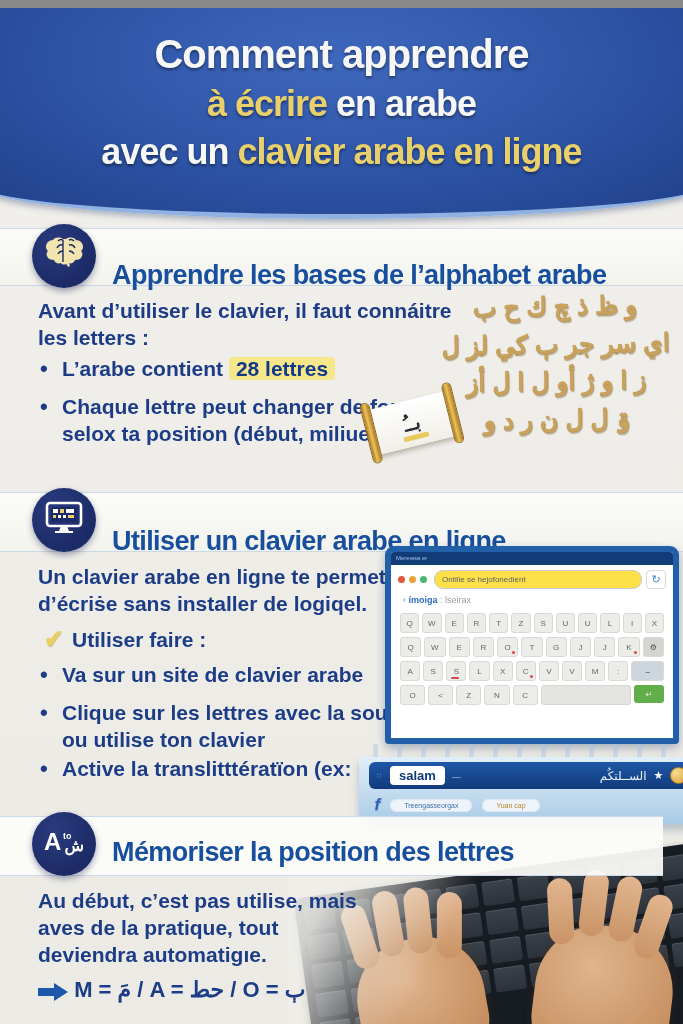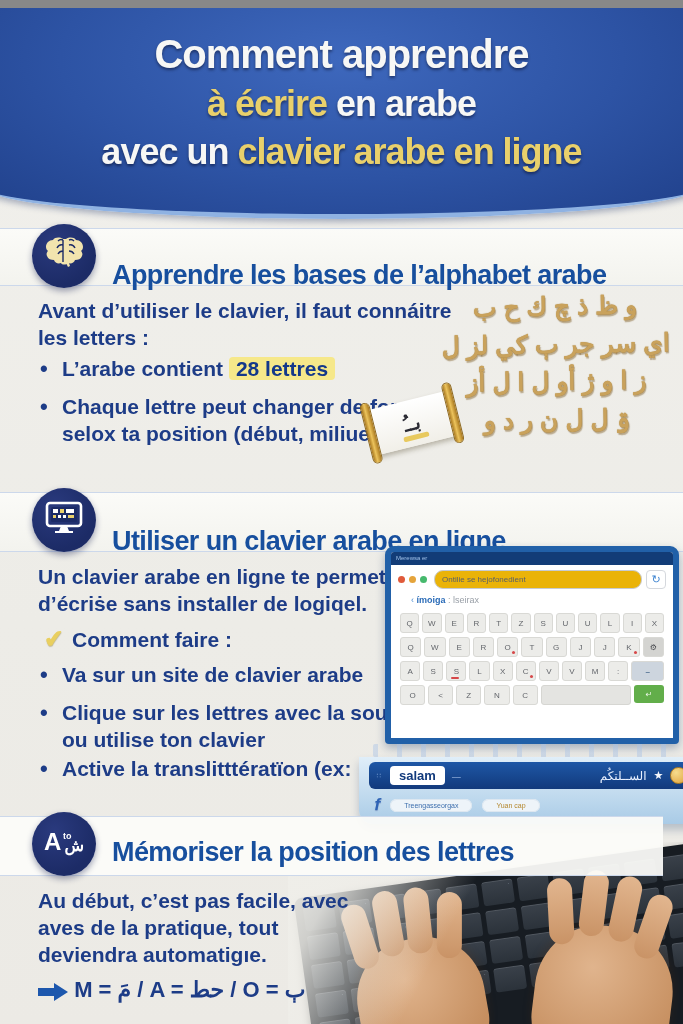--- a/index.html
+++ b/index.html
@@ -48,24 +48,24 @@
 
   
   .laptop{position:absolute;right:4px;top:62px;width:294px;}
   .lscreen{box-sizing:border-box;width:294px;height:198px;border:6px solid #2160a8;border-radius:9px 9px 4px 4px;
      background:#fff;overflow:hidden;box-shadow:0 4px 10px rgba(30,60,110,.35);}
   .ltitle{height:13px;background:#123c77;color:#9fc0e8;font-size:6px;line-height:13px;padding-left:5px;overflow:hidden;}
   .btoolbar{display:flex;align-items:center;gap:4px;padding:5px 7px 3px;}
   .dot{width:7px;height:7px;border-radius:50%;}
   .d1{background:#e05a3a;} .d2{background:#e5a43b;} .d3{background:#46b96d;}
   .addr{flex:1;height:17px;border:1px solid #c7cbd2;border-radius:9px;font-size:8px;color:#5a6068;
-        line-height:17px;padding:0 7px;margin-left:3px;white-space:nowrap;overflow:hidden;background:#eab308;}
+        line-height:17px;padding:0 7px;margin-left:3px;white-space:nowrap;overflow:hidden;background:#fde047;}
   .refresh{width:18px;height:17px;border:1px solid #d5d8dd;border-radius:4px;color:#3b82d0;font-size:11px;
         line-height:16px;text-align:center;}
-  .crumb{font-size:9px;padding:3px 20px 2px;color:#9aa0a8;}
+  .crumb{font-size:9px;padding:3px 12px 2px;color:#9aa0a8;}
   .crumb .lt{color:#4a8bd0;} .crumb .bw{color:#2b6cb8;font-weight:bold;}
   .vkb{padding:6px 9px 2px;}
   .vrow{display:flex;gap:3px;margin-bottom:4px;}
   .vkey{flex:1;height:18px;background:#ecece9;border:1px solid #d9d9d5;border-radius:3px;color:#63666b;
         font-size:8px;display:flex;align-items:center;justify-content:center;position:relative;}
   .krow2 .vkey:last-child{background:#d4d4d1;color:#4d4f53;}
   .krow3 .vkey:last-child{flex:1.7;background:#cdd5de;color:#47688c;font-weight:bold;}
   .krow2 .vkey:nth-child(5)::after,.krow3 .vkey:nth-child(6)::after,.krow2 .vkey:nth-child(10)::after{
         content:"";position:absolute;right:2px;bottom:2px;width:3px;height:3px;border-radius:50%;background:#d6484a;}
   .krow3 .vkey:nth-child(3)::after{content:"";position:absolute;left:4px;bottom:1px;width:8px;height:2px;background:#d6484a;border-radius:1px;}
@@ -181,21 +181,21 @@
       </span>
     </div>
     <h2 class="sec-title" style="top:20px;">Utiliser un clavier arabe en ligne</h2>
 
     <div class="body-txt" style="position:absolute;left:38px;top:80px;">
       <div>Un clavier arabe en ligne te permet</div>
       <div>d’écriṡe sans installer de logiqel.</div>
     </div>
 
     <div class="body-txt" style="position:absolute;left:44px;top:140px;">
-      <span class="check">✔</span><span class="b">Comment</span><span> faire :</span>
+      <span class="check">✔</span><span class="b">Utiliser</span><span> faire :</span>
     </div>
 
     <div class="body-txt bullet" style="position:absolute;left:38px;top:178px;text-align:right;">
       <span>Va sur un </span><span class="b">site</span><span> de clavier arabe</span>
     </div>
 
     <div class="body-txt bullet" style="position:absolute;left:38px;top:216px;">
       <div><span>Clique sur les </span><span class="b">lettres</span><span> avec la souris</span></div>
       <div>ou utilise ton clavier</div>
     </div>
@@ -362,21 +362,21 @@
     <div class="badge" style="top:4px;">
       <span class="ato">
         <span class="A">A</span>
         <span class="to">to</span>
         <span class="gl">ش</span>
       </span>
     </div>
     <h2 class="sec-title" style="top:7px;">Mémoriser la position des lettres</h2>
 
     <div class="body-txt" style="position:absolute;left:38px;top:80px;z-index:3;">
-      <div>Au début, c’est pas facile, avec</div>
+      <div>Au début, c’est pas utilise, mais</div>
       <div>aves de la pratique, tout</div>
       <div>deviendra automatigıe.</div>
     </div>
 
     <div class="body-txt" style="position:absolute;left:38px;top:168px;font-size:22px;z-index:3;">
       <span class="arrow-svg">
         <svg width="30" height="18" viewBox="0 0 30 18">
             <path fill="#1d57ad" d="M0 5h16V0l14 9-14 9v-5H0z"></path>
           </svg>
       </span>

